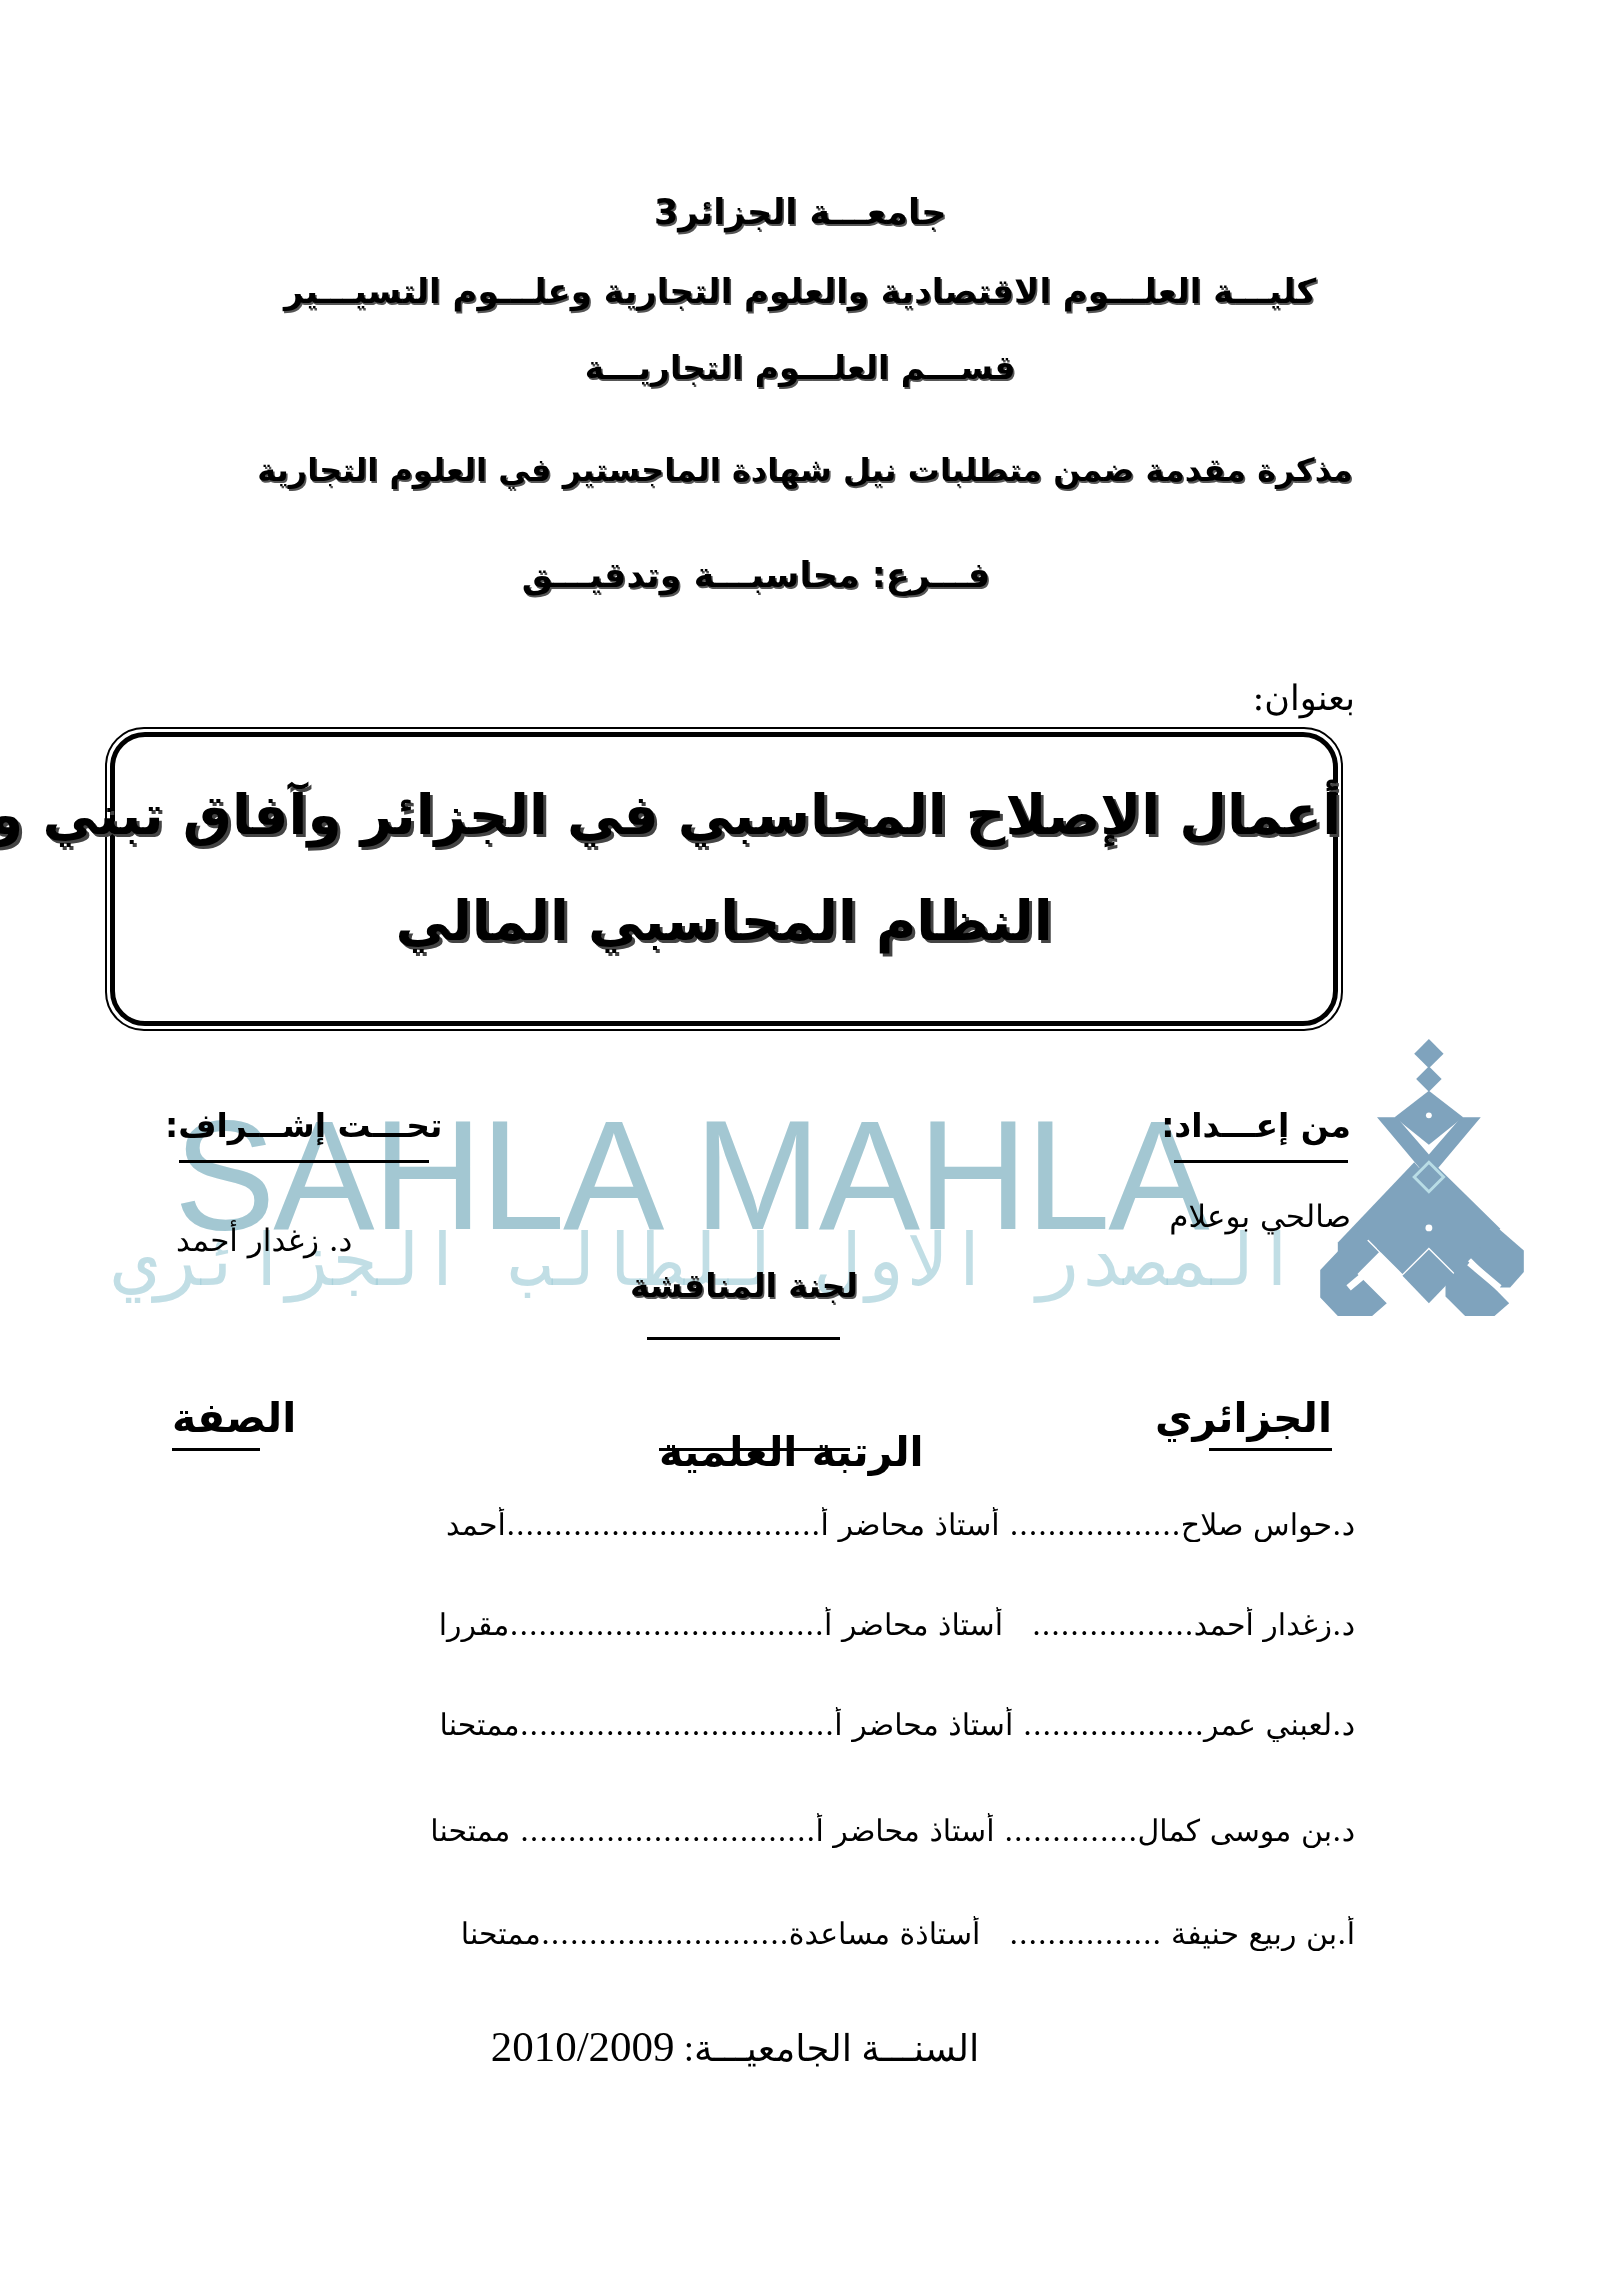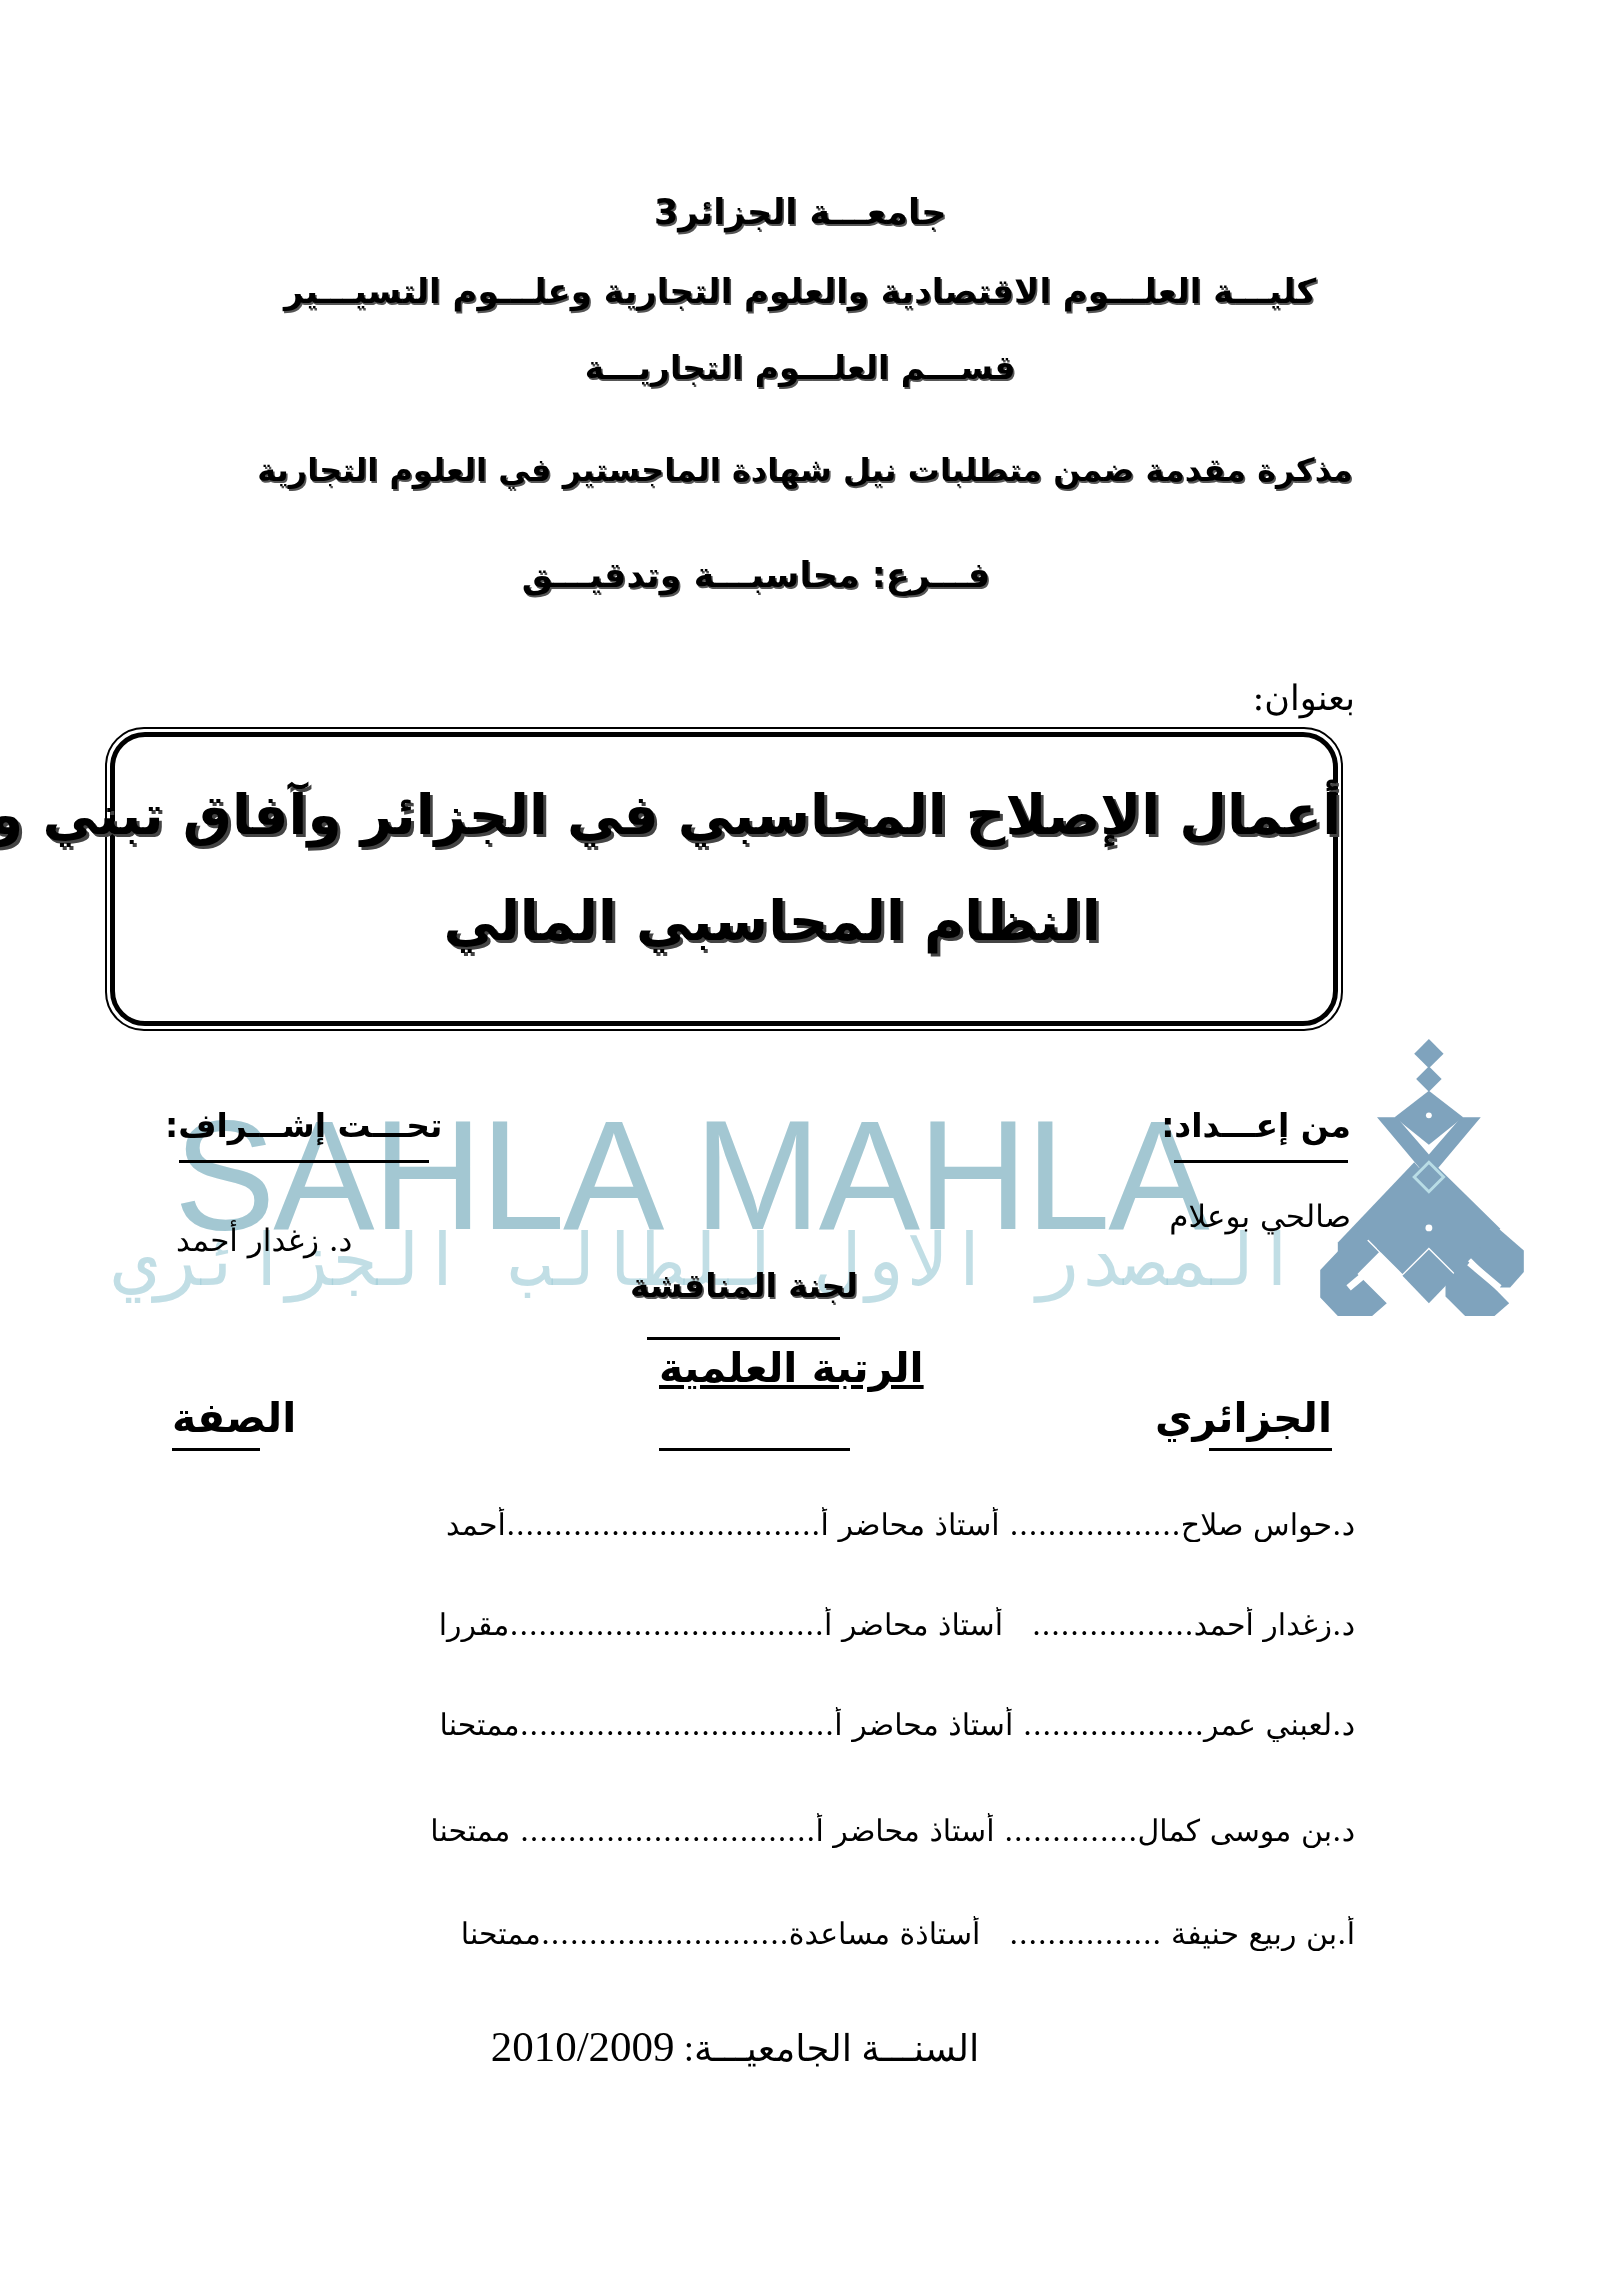--- a/index.html
+++ b/index.html
@@ -68,21 +68,21 @@
       width: 100%;
       text-align: center;
       direction: rtl;
       font-family: "DejaVu Sans", "Liberation Sans", sans-serif;
       font-weight: bold;
       font-size: 55px;
       text-shadow: 2.9px 2.9px 0 #444;
       white-space: nowrap;
     }
     #title-l1 { top: 54px; }
-    #title-l2 { top: 160px; padding-left: 48px; }
+    #title-l2 { top: 160px; }
 
     
     #wm-latin {
       left: 174px;
       top: 1098px;
       font-family: "Liberation Sans", "DejaVu Sans", sans-serif;
       font-size: 155px;
       letter-spacing: -2px;
       color: rgba(128, 178, 192, 0.72);
       font-weight: normal;
@@ -150,21 +150,21 @@
 
     
     .col-head {
       font-family: "DejaVu Sans", "Liberation Sans", sans-serif;
       font-weight: bold;
       font-size: 41px;
       direction: rtl;
       white-space: nowrap;
     }
     #h-professors { right: 288px; top: 1394px; }
-    #h-rank { left: 659px; top: 1344px; text-decoration: underline; }
+    #h-rank { left: 659px; top: 1428px; }
     #h-role { left: 172px; top: 1394px; }
     #h-professors-ul { left: 1209px; width: 123px; top: 1448px; }
     #h-rank-ul { left: 659px; width: 191px; top: 1448px; }
     #h-role-ul { left: 172px; width: 88px; top: 1448px; }
 
     
     .row-line {
       position: absolute;
       right: 265px;
       left: 157px;

